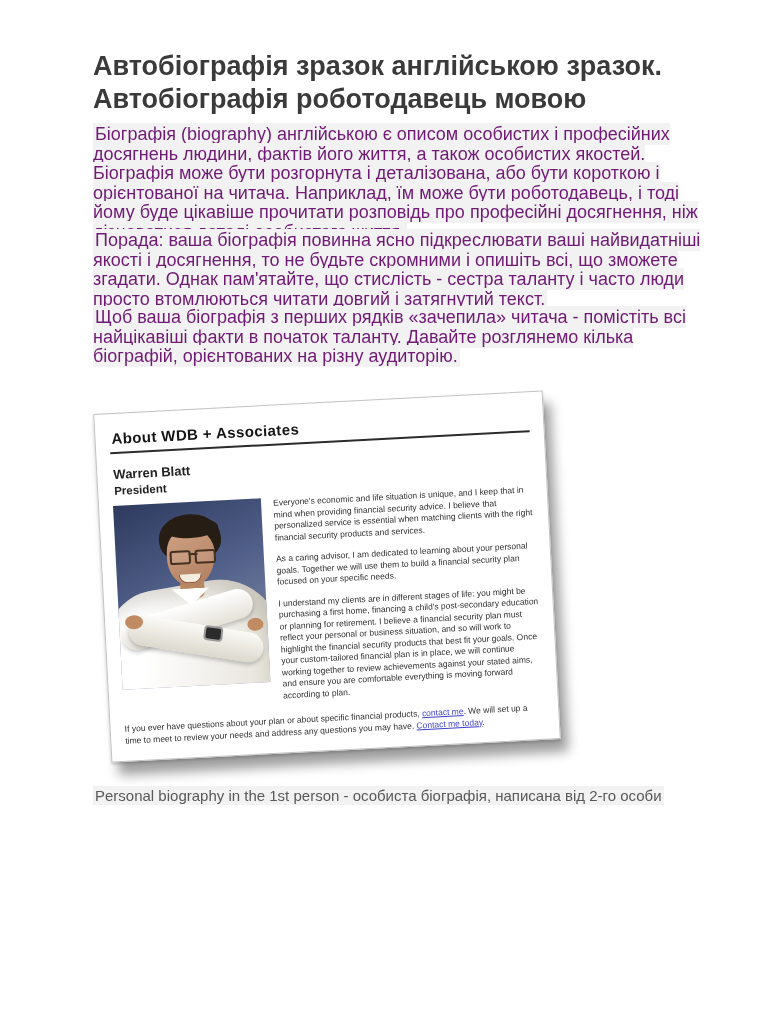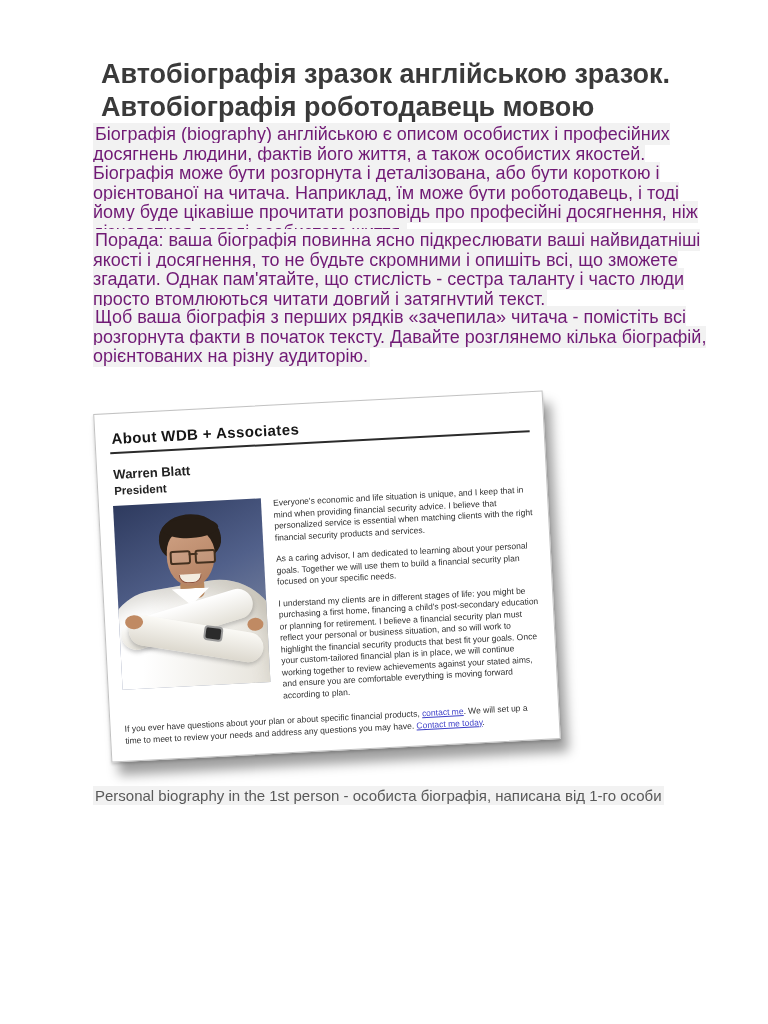--- a/index.html
+++ b/index.html
@@ -1,21 +1,21 @@
 <!DOCTYPE html>
 <html><head>
 <meta charset="utf-8">
 <style>
   html,body{margin:0;padding:0;}
   body{width:768px;height:1024px;background:#ffffff;overflow:hidden;
        font-family:"Liberation Sans", sans-serif;}
   .page{position:relative;width:768px;height:1024px;background:#fff;}
 
   .page-title{position:absolute;left:93px;top:50px;width:630px;
-      font-size:27px;font-weight:bold;color:#3a3a3a;line-height:33px;margin:8px;}
+      font-size:27px;font-weight:bold;color:#3a3a3a;line-height:33px;margin:0;}
 
   .body-para{position:absolute;left:93px;width:616px;margin:0;
       font-size:18px;line-height:19.5px;color:#701a75;}
   .hl{background:#f2f2f2;padding:1px 2px;}
   .para-1{top:125px;}
   .para-2{top:231px;}
   .para-3{top:308px;}
 
   
   .bio-card{position:absolute;left:102px;top:402px;width:450px;
@@ -76,21 +76,21 @@
 <body>
 
 <div class="page">
 
   <h1 class="page-title"><span>Автобіографія зразок англійською зразок.</span><br><span>Автобіографія роботодавець мовою</span></h1>
 
   <p class="body-para para-1"><span class="hl">Біографія (biography) англійською є описом особистих і професійних досягнень людини, фактів його життя, а також особистих якостей. Біографія може бути розгорнута і деталізована, або бути короткою і орієнтованої на читача. Наприклад, їм може бути роботодавець, і тоді йому буде цікавіше прочитати розповідь про професійні досягнення, ніж дізнаватися деталі особистого життя.</span></p>
 
   <p class="body-para para-2"><span class="hl">Порада: ваша біографія повинна ясно підкреслювати ваші найвидатніші якості і досягнення, то не будьте скромними і опишіть всі, що зможете згадати. Однак пам'ятайте, що стислість - сестра таланту і часто люди просто втомлюються читати довгий і затягнутий текст.</span></p>
 
-  <p class="body-para para-3"><span class="hl">Щоб ваша біографія з перших рядків «зачепила» читача - помістіть всі розгорнута факти в початок тексту. Давайте розглянемо кілька біографій, орієнтованих на різну аудиторію.</span></p>
+  <p class="body-para para-3"><span class="hl">Щоб ваша біографія з перших рядків «зачепила» читача - помістіть всі найцікавіші факти в початок таланту. Давайте розглянемо кілька біографій, орієнтованих на різну аудиторію.</span></p>
 
   <div class="bio-card">
     <div class="bio-heading">About WDB + Associates</div>
     <div class="bio-name">Warren Blatt</div>
     <div class="bio-role">President</div>
 
     <div class="bio-body">
       <div class="photo">
         <div class="p-shirt"></div>
         <div class="p-neck"></div>
@@ -112,15 +112,15 @@
       <div class="bio-text">
         <p>Everyone's economic and life situation is unique, and I keep that in mind when providing financial security advice. I believe that personalized service is essential when matching clients with the right financial security products and services.</p>
         <p>As a caring advisor, I am dedicated to learning about your personal goals. Together we will use them to build a financial security plan focused on your specific needs.</p>
         <p>I understand my clients are in different stages of life: you might be purchasing a first home, financing a child's post-secondary education or planning for retirement. I believe a financial security plan must reflect your personal or business situation, and so will work to highlight the financial security products that best fit your goals. Once your custom-tailored financial plan is in place, we will continue working together to review achievements against your stated aims, and ensure you are comfortable everything is moving forward according to plan.</p>
       </div>
     </div>
 
     <p class="bio-closing"><span>If you ever have questions about your plan or about specific financial products, </span><a class="bio-link">contact me</a><span>. We will set up a time to meet to review your needs and address any questions you may have. </span><a class="bio-link">Contact me today</a><span>.</span></p>
   </div>
 
-  <p class="caption"><span class="hl">Personal biography in the 1st person - особиста біографія, написана від 1-го особи</span></p>
+  <p class="caption"><span class="hl">Personal biography in the 1st person - особиста біографія, написана від 2-го особи</span></p>
 
 </div>
 
 </body></html>

